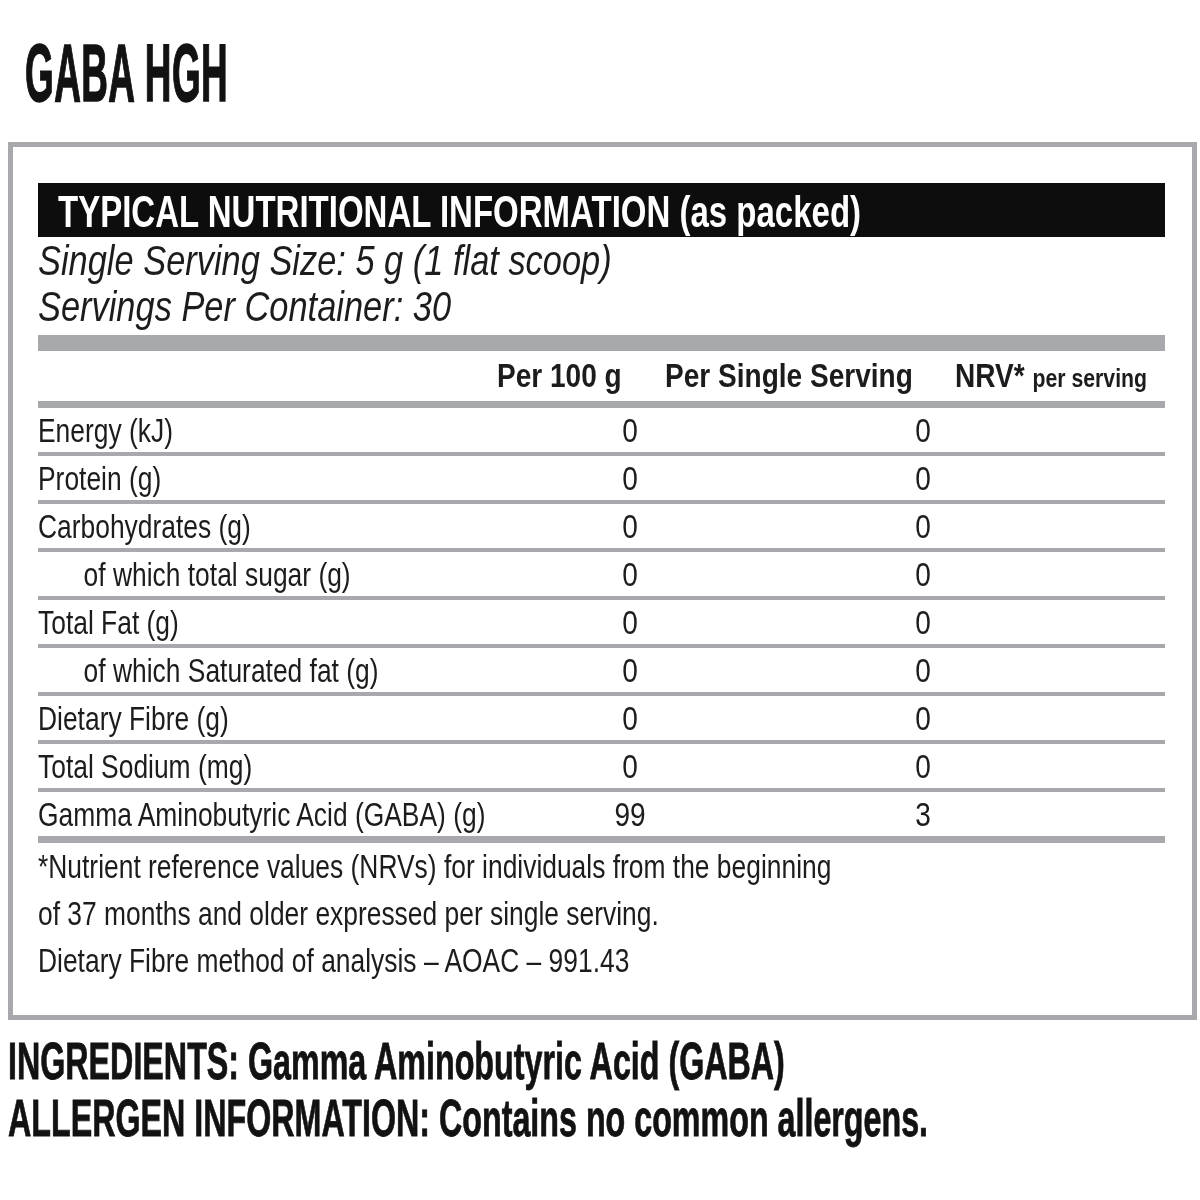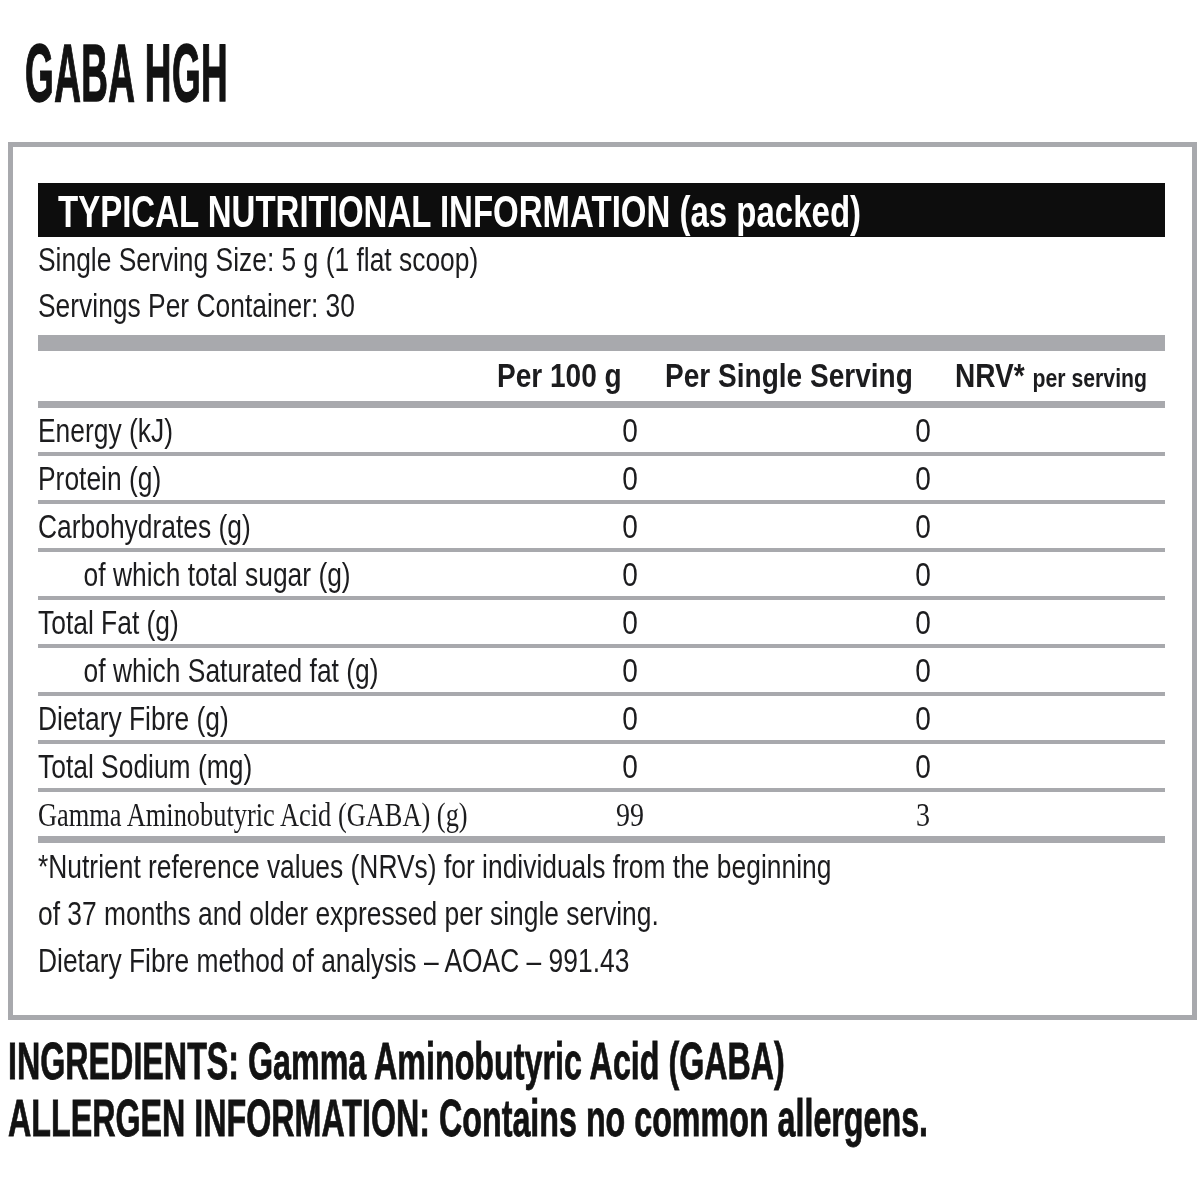--- a/index.html
+++ b/index.html
@@ -22,38 +22,38 @@
     position:absolute;left:8px;top:142px;width:1189px;height:878px;
     border:5px solid #a8a9ad;box-sizing:border-box;
     padding:36px 27px 0 25px;background:#ffffff;
   }
   .black-bar{
     height:54px;background:#0d0d0d;color:#ffffff;
     display:flex;align-items:flex-end;padding-left:20px;box-sizing:border-box;
   }
   .black-bar .hdr{font-size:44px;font-weight:bold;transform:scaleX(0.75);transform-origin:0 50%;display:inline-block;white-space:nowrap;}
 
-  .serving-line{font-size:33px;line-height:46px;}
+  .serving-line{font-size:43px;line-height:46px;font-style:italic;}
   .serving-line:first-of-type{margin-top:8px;}
 
   .bar16{height:16px;background:#a8a9ad;margin-top:6px;}
   .bar7{height:7px;background:#a8a9ad;}
 
   .col-headers{position:relative;height:50px;font-size:33px;font-weight:bold;}
   .col-headers .colh{position:absolute;bottom:6px;transform:scaleX(0.85);transform-origin:0 100%;white-space:nowrap;}
   .colh.c1{left:459px;}
   .colh.c2{left:627px;}
   .colh.c3{left:917px;}
   .colh .sub{font-size:25px;}
 
   .row{
     position:relative;height:44px;border-bottom:4px solid #a8a9ad;
     display:flex;align-items:flex-end;font-size:33px;
   }
-  .row.last{border-bottom:none;font-family:Liberation Serif, serif;}
+  .row.last{border-bottom:none;}
   .row .nlabel{padding-bottom:2px;}
   .row.indent .nlabel{padding-left:57px;}
   .row .val{
     position:absolute;bottom:2px;
     transform:translateX(-50%) scaleX(0.85);white-space:nowrap;
   }
   .row .v1{left:592px;}
   .row .v2{left:885px;}
 
   .footnotes{margin-top:0;font-size:33px;line-height:47px;}

